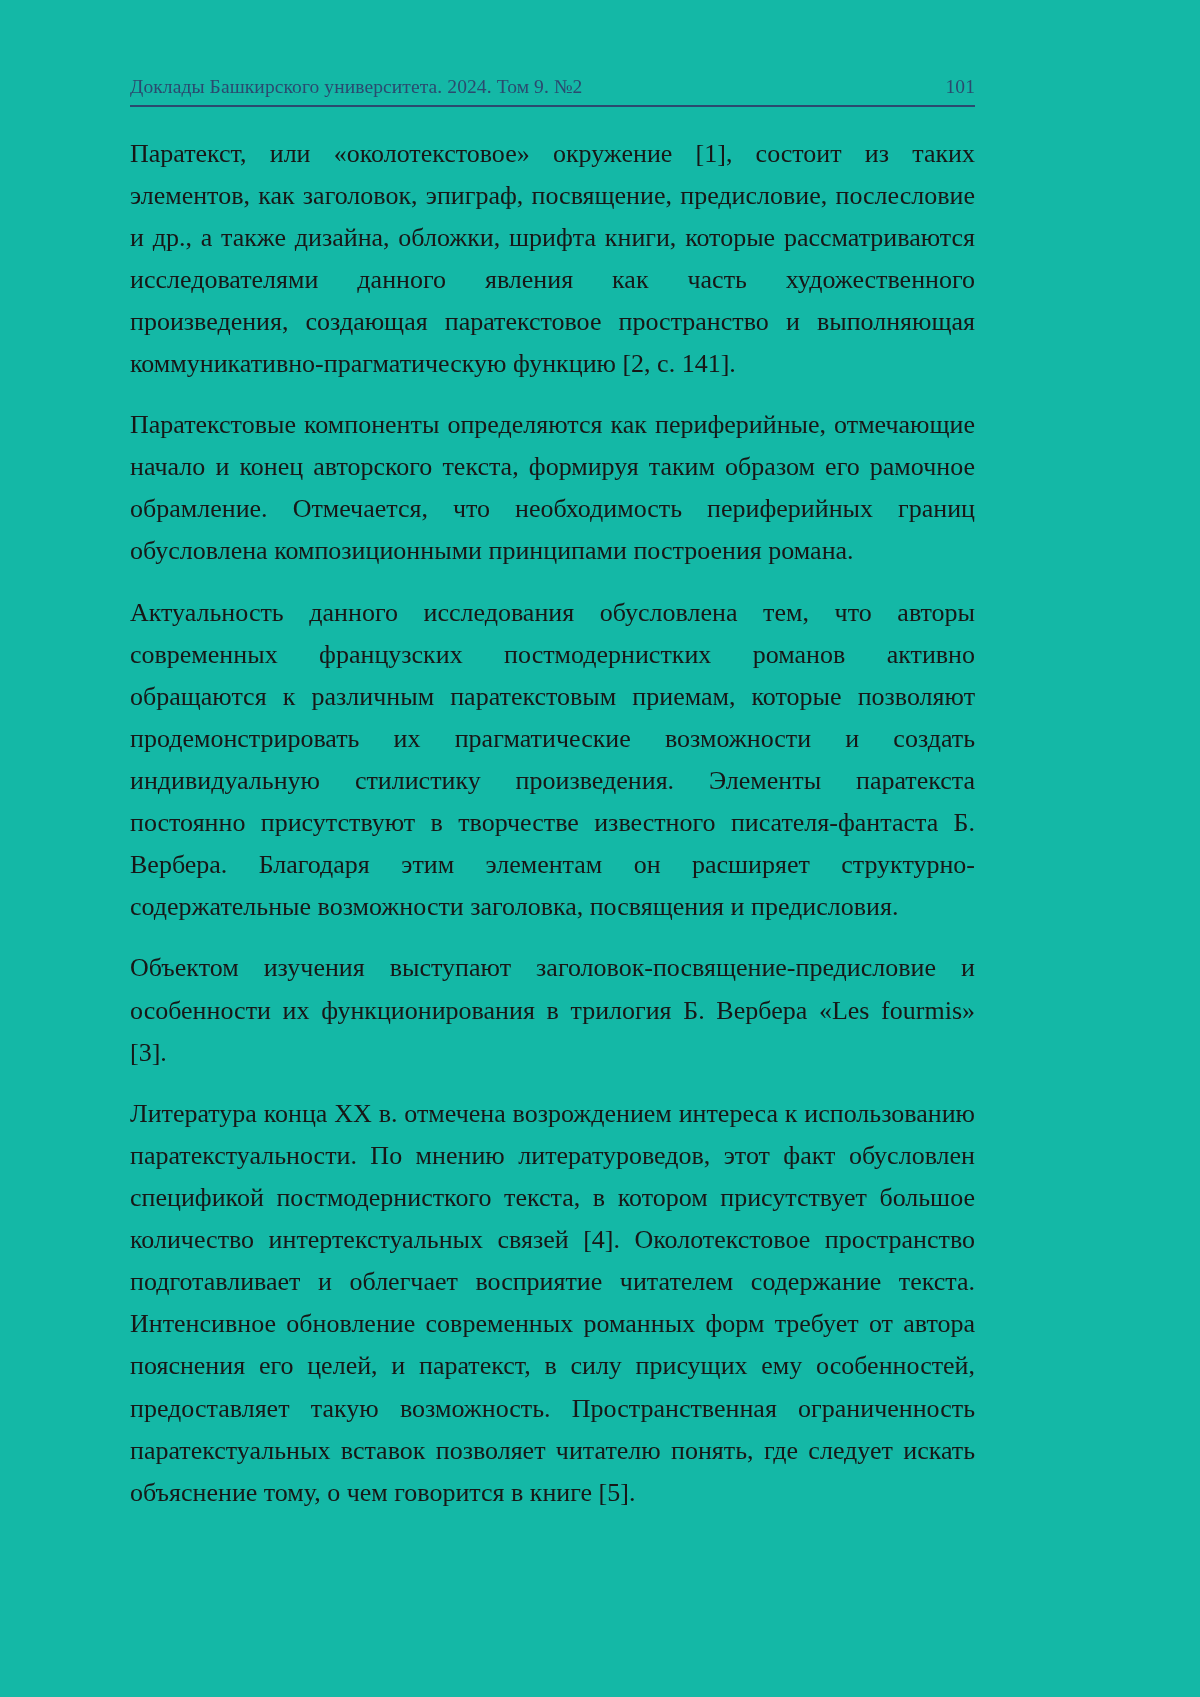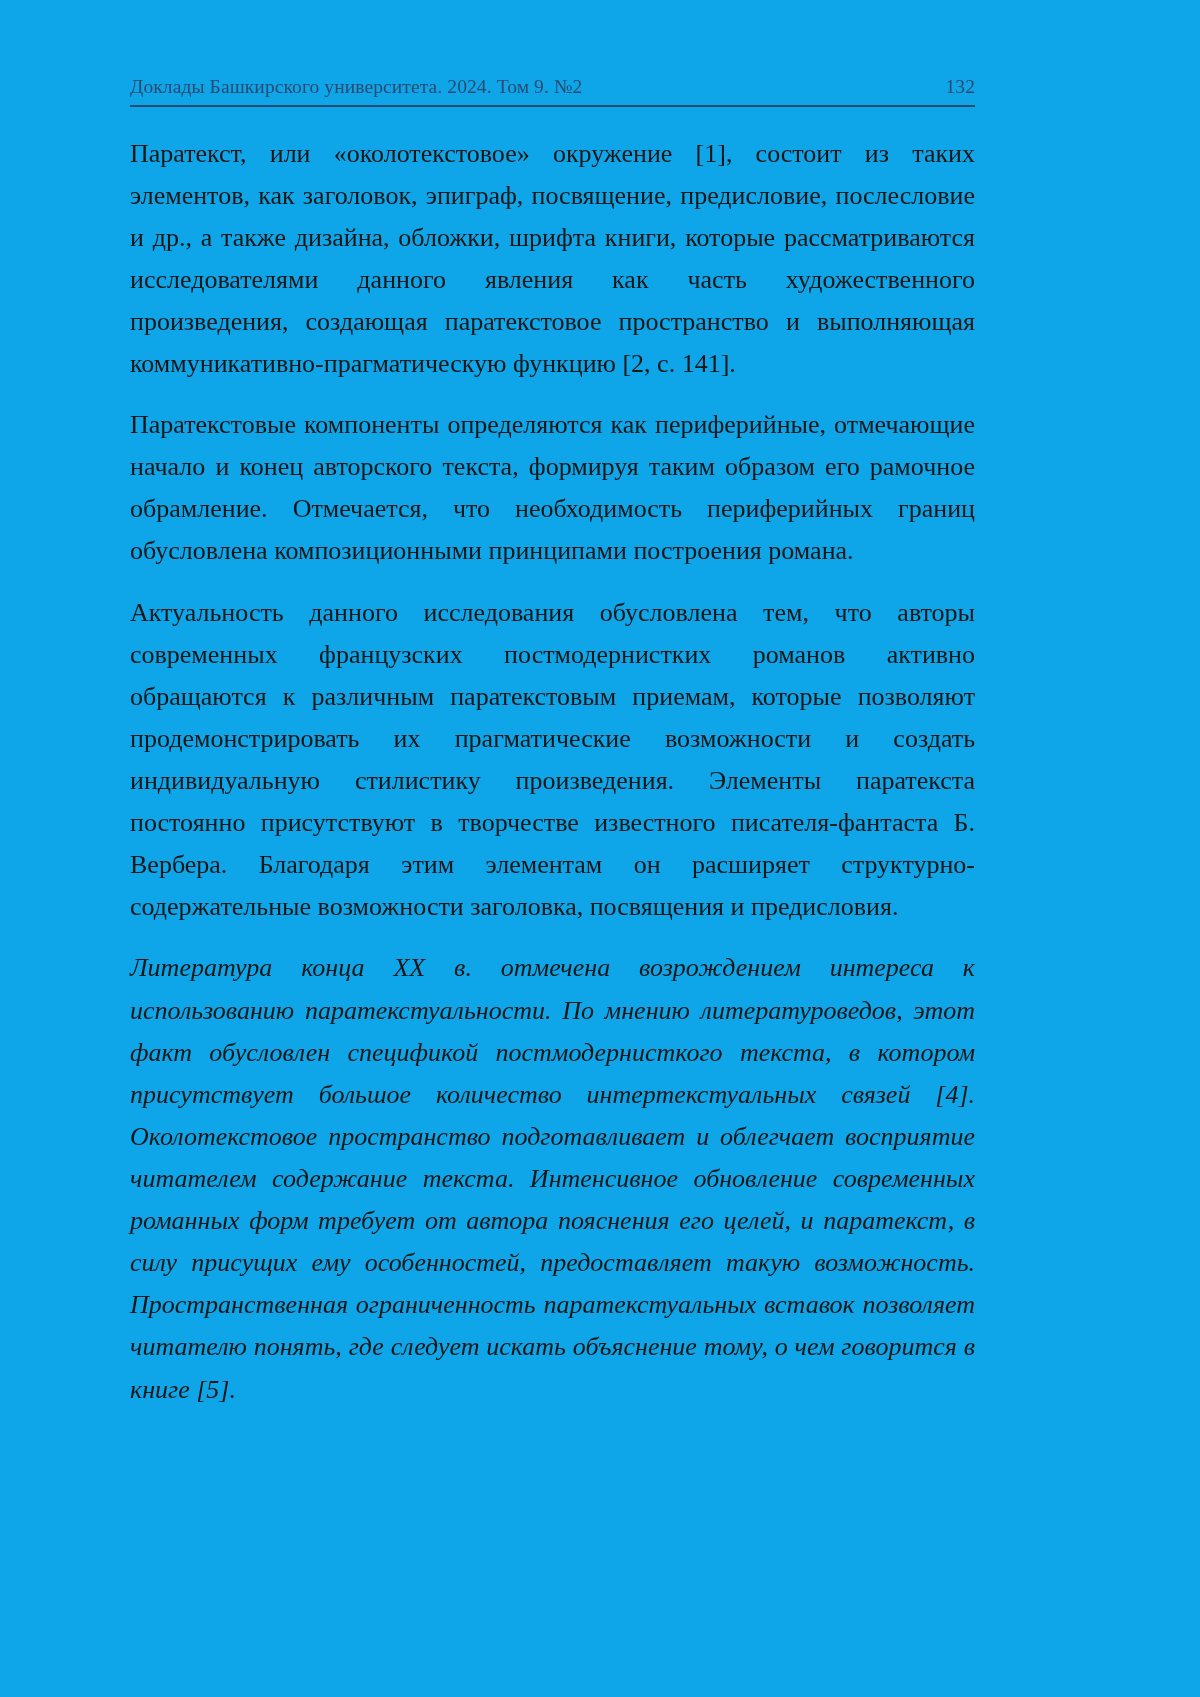--- a/index.html
+++ b/index.html
@@ -4,21 +4,21 @@
 <style>
   html, body {
     margin: 0;
     padding: 0;
     background: #ffffff;
   }
   .page {
     position: relative;
     width: 1200px;
     height: 1697px;
-    background: #0ea5e9;
+    background: #14b8a6;
     box-sizing: border-box;
     font-family: "Liberation Serif", serif;
     color: #111111;
     overflow: hidden;
   }
   .content {
     position: absolute;
     left: 130px;
     top: 76px;
     width: 845px;
@@ -48,36 +48,36 @@
     margin: 0 0 19px 0;
     font-size: 26px;
     line-height: 1.62;
     text-align: justify;
     text-justify: inter-word;
     hyphens: manual;
     color: #171717;
   }
   p.para:last-child {
     margin-bottom: 16px;
-    font-style: italic;
   }
 </style>
 </head>
 <body>
 
 <div class="page">
   <div class="content">
 
     <div class="header-row">
       <span class="header-left">Доклады Башкирского университета. 2024. Том 9. №2</span>
-      <span class="header-right">132</span>
+      <span class="header-right">101</span>
     </div>
     <div class="header-rule"></div>
 
     <div>
       <p class="para">Паратекст, или «околотекстовое» окружение [1], состоит из таких элементов, как заголовок, эпиграф, посвящение, предисловие, послесловие и др., а также дизайна, обложки, шрифта книги, которые рассматриваются исследователями данного явления как часть художественного произведения, создающая паратекстовое пространство и выполняющая коммуникативно-прагматическую функцию [2, с. 141].</p>
       <p class="para">Паратекстовые компоненты определяются как периферийные, отмечающие начало и конец авторского текста, формируя таким образом его рамочное обрамление. Отмечается, что необходимость периферийных границ обусловлена композиционными принципами построения романа.</p>
       <p class="para">Актуальность данного исследования обусловлена тем, что авторы современных французских постмодернистких романов активно обращаются к различным паратекстовым приемам, которые позволяют продемонстрировать их прагматические возможности и создать индивидуальную стилистику произведения. Элементы паратекста постоянно присутствуют в творчестве известного писателя-фантаста Б. Вербера. Благодаря этим элементам он расширяет структурно-содержательные возможности заголовка, посвящения и предисловия.</p>
+      <p class="para">Объектом изучения выступают заголовок-посвящение-предисловие и особенности их функционирования в трилогия Б. Вербера «Les fourmis» [3].</p>
       <p class="para">Литература конца XX в. отмечена возрождением интереса к использованию паратекстуальности. По мнению литературоведов, этот факт обусловлен спецификой постмодернисткого текста, в котором присутствует большое количество интертекстуальных связей [4]. Околотекстовое пространство подготавливает и облегчает восприятие читателем содержание текста. Интенсивное обновление современных романных форм требует от автора пояснения его целей, и паратекст, в силу присущих ему особенностей, предоставляет такую возможность. Пространственная ограниченность паратекстуальных вставок позволяет читателю понять, где следует искать объяснение тому, о чем говорится в книге [5].</p>
     </div>
 
   </div>
 </div>
 
 </body></html>

